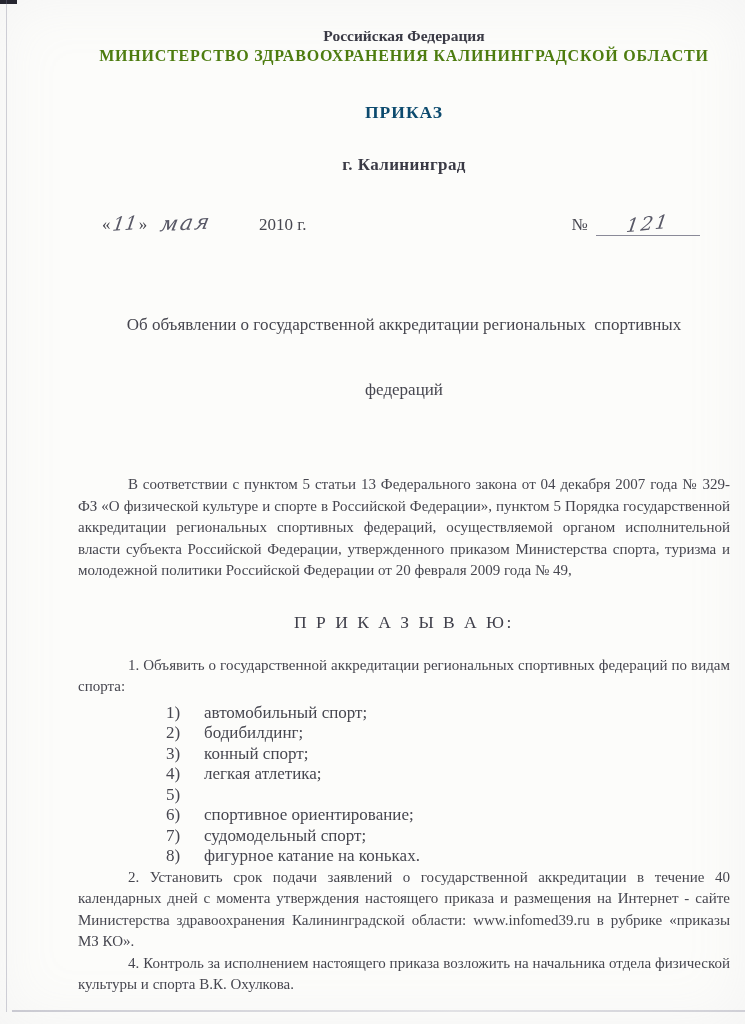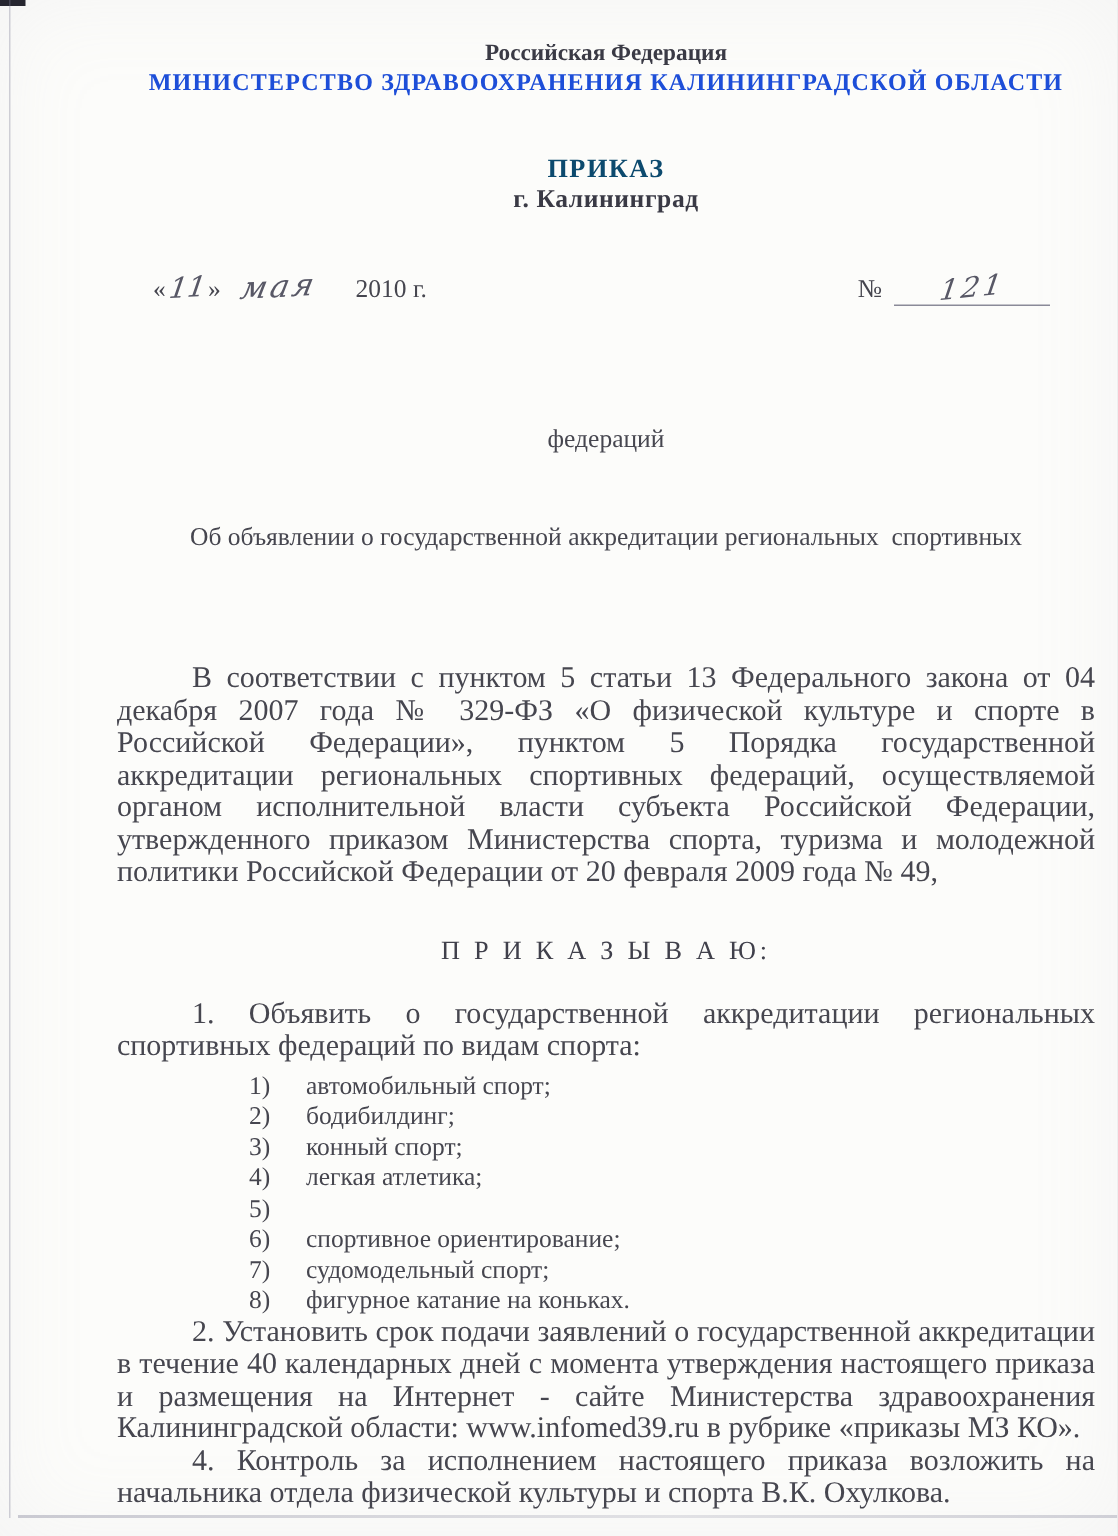--- a/index.html
+++ b/index.html
@@ -43,32 +43,32 @@
     font-size: 15.5px;
     line-height: 20px;
     color: #3a3a45;
   }
   .hdr-ministry {
     text-align: center;
     font-weight: bold;
     font-size: 16px;
     letter-spacing: 0.8px;
     line-height: 20px;
-    color: #1d4ed8;
+    color: #4d7c0f;
   }
   .doc-type {
     margin-top: 36px;
     text-align: center;
     font-weight: bold;
     font-size: 17.5px;
     letter-spacing: 1px;
     color: #0c4a6e;
   }
   .city {
-    margin-top: 0;
+    margin-top: 32px;
     text-align: center;
     font-weight: bold;
     font-size: 17px;
     letter-spacing: 0.4px;
     color: #3a3a45;
   }
 
   .date-row {
     margin-top: 36px;
     display: flex;
@@ -88,21 +88,21 @@
     display: inline-block;
     margin: 0 2px;
   }
   .hand-month {
     font-size: 21px;
     transform: skewX(-14deg) rotate(-3deg);
     display: inline-block;
     margin-left: 14px;
     letter-spacing: 2px;
   }
-  .date-year { margin-left: 26px; text-align: center; }
+  .date-year { margin-left: 48px; text-align: center; }
   .num-right { margin-left: auto; margin-right: 30px; display: flex; align-items: baseline; }
   .num-label { font-size: 17px; }
   .num-line {
     display: inline-block;
     width: 104px;
     border-bottom: 1.4px solid #8a8a98;
     text-align: center;
     margin-left: 8px;
   }
   .hand-number {
@@ -114,21 +114,21 @@
 
   .subject {
     margin-top: 30px;
     text-align: center;
     font-size: 17px;
     line-height: 21.5px;
     white-space: pre-wrap;
   }
 
   .para {
-    font-size: 20px;
+    font-size: 15px;
     line-height: 21.5px;
     text-align: justify;
     text-indent: 50px;
   }
   .preamble { margin-top: 31px; }
 
   .order-word {
     margin-top: 30px;
     text-align: center;
     font-size: 17.5px;
@@ -174,22 +174,22 @@
         <span class="hand hand-month">мая</span>
         <span class="date-year">2010 г.</span>
       </div>
       <div class="num-right">
         <span class="num-label">№</span>
         <span class="num-line"><span class="hand hand-number">121</span></span>
       </div>
     </div>
 
     <div class="subject">
+      <div>Об объявлении о государственной аккредитации региональных  спортивных</div>
       <div>федераций</div>
-      <div>Об объявлении о государственной аккредитации региональных  спортивных</div>
     </div>
 
     <p class="para preamble">В соответствии с пунктом 5 статьи 13 Федерального закона от 04 декабря 2007 года № 329-ФЗ «О физической культуре и спорте в Российской Федерации», пунктом 5 Порядка государственной аккредитации региональных спортивных федераций, осуществляемой органом исполнительной власти субъекта Российской Федерации, утвержденного приказом Министерства спорта, туризма и молодежной политики Российской Федерации от 20 февраля 2009 года № 49,</p>
 
     <div class="order-word">П Р И К А З Ы В А Ю:</div>
 
     <p class="para item1-intro">1. Объявить о государственной аккредитации региональных спортивных федераций по видам спорта:</p>
 
     <div class="sports-list">
       <div class="sport-row">

